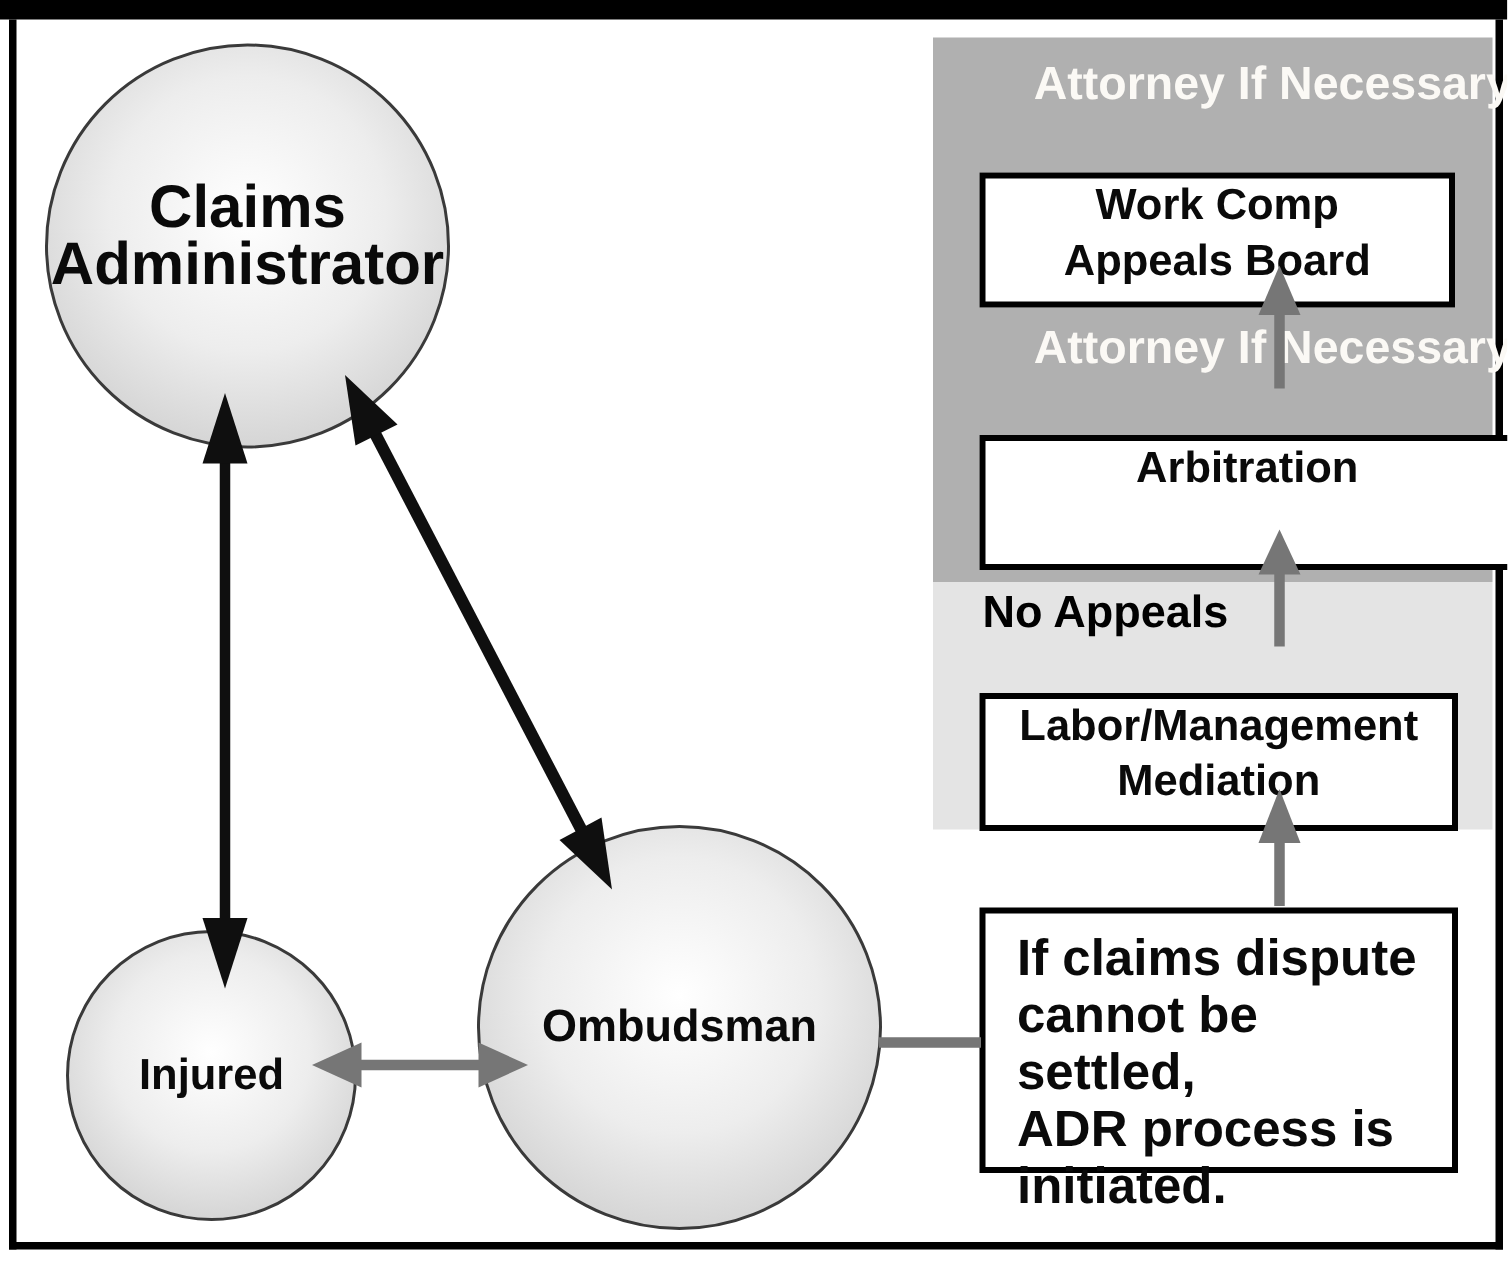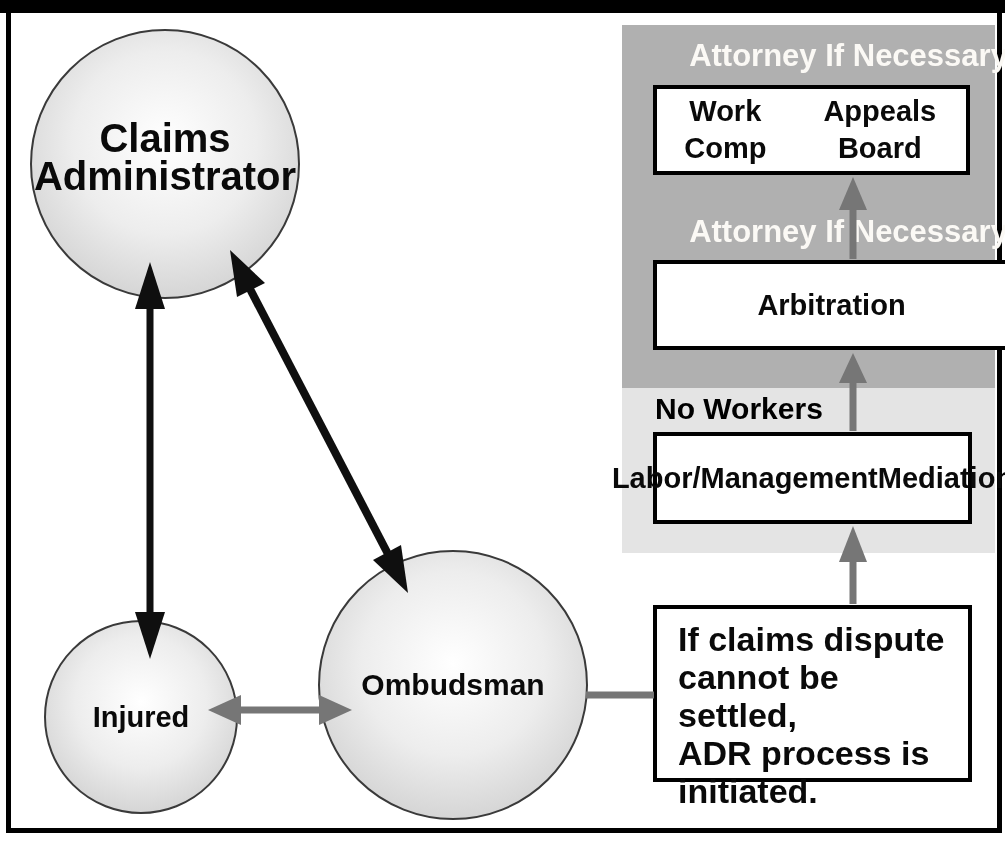--- a/index.html
+++ b/index.html
@@ -22,22 +22,22 @@
   .panel-dark{position:absolute;left:622px;top:25px;width:373px;height:363px;background:#b0b0b0;}
   .panel-light{position:absolute;left:622px;top:388px;width:373px;height:165px;background:#e4e4e4;}
   
   .sec-label{position:absolute;left:622px;width:373px;text-align:center;font-size:31px;color:#fbf9f5;letter-spacing:0;padding-left:40px;}
   .sec-label.first{top:38px;}
   .sec-label.second{top:214px;}
   .no-attorney{position:absolute;left:655px;top:392px;font-size:30px;color:#000;}
   
   .pbox{
     position:absolute;box-sizing:border-box;background:#fff;border:4px solid #000;
-    display:flex;flex-direction:row;justify-content:center;align-items:center;
-    font-size:29px;line-height:37px;color:#0a0a0a;text-align:center;
+    display:flex;flex-direction:column;align-items:center;
+    font-size:29px;line-height:37px;color:#0a0a0a;text-align:center;margin-top:30px;
   }
   .pbox.appeals{left:653px;top:85px;width:317px;height:90px;}
   .pbox.arbitration{left:653px;top:260px;width:357px;height:90px;}
   .pbox.mediation{left:653px;top:432px;width:319px;height:92px;}
   .note-box{
     position:absolute;left:653px;top:605px;width:319px;height:177px;
     box-sizing:border-box;background:#fff;border:4px solid #000;
     padding:11px 6px 0 21px;font-size:34px;line-height:38px;color:#0a0a0a;text-align:left;
   }
   .ln{display:block;}
@@ -61,21 +61,21 @@
 <div id="canvas">
 
   <div class="top-bar"></div>
   <div class="frame"></div>
 
   <div class="panel-dark"></div>
   <div class="panel-light"></div>
 
   <div class="sec-label first">Attorney If Necessary</div>
   <div class="sec-label second">Attorney If Necessary</div>
-  <div class="no-attorney">No Workers</div>
+  <div class="no-attorney">No Appeals</div>
 
   <div class="pbox appeals">
     <span class="ln">Work Comp</span>
     <span class="ln">Appeals Board</span>
   </div>
   <div class="pbox arbitration">
     <span class="ln">Arbitration</span>
   </div>
   <div class="pbox mediation">
     <span class="ln">Labor/Management</span>

